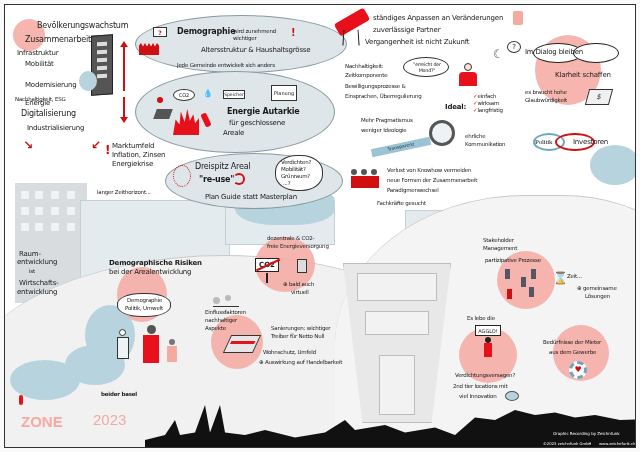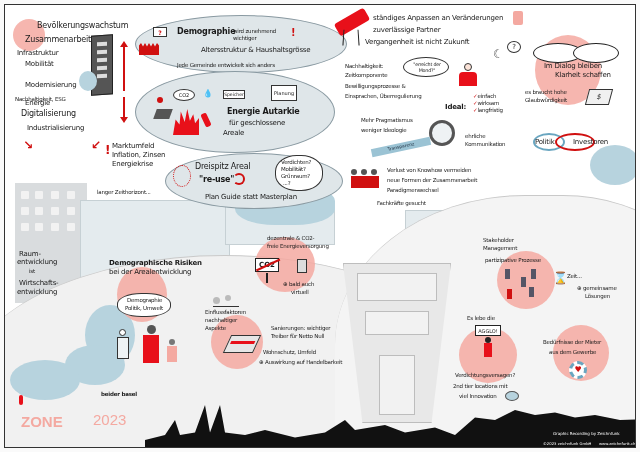--- a/index.html
+++ b/index.html
@@ -193,28 +193,28 @@
     <div style="position:absolute;left:20px;top:0;width:6px;height:6px;border-radius:50%;background:#555;"></div>
     <div style="position:absolute;left:0;top:7px;width:28px;height:12px;background:#d01010;"></div>
   </div>
   <div class="t sm" style="left:382px;top:162px;">Verlust von Knowhow vermeiden</div>
   <div class="t sm" style="left:382px;top:172px;">neue Formen der Zusammenarbeit</div>
   <div class="t sm" style="left:382px;top:182px;">Paradigmenwechsel</div>
   <div class="t sm" style="left:372px;top:195px;">Fachkräfte gesucht</div>
 
   <div style="position:absolute;left:528px;top:38px;width:50px;height:20px;border:1.2px solid #222;border-radius:50%;background:#fff;"></div>
   <div style="position:absolute;left:568px;top:38px;width:46px;height:20px;border:1.2px solid #222;border-radius:50%;background:#fff;"></div>
-  <div class="t" style="left:539px;top:43px;margin-top:14px;">Im Dialog bleiben</div>
+  <div class="t" style="left:520px;top:43px;">Im Dialog bleiben</div>
   <div class="t" style="left:550px;top:66px;">Klarheit schaffen</div>
   <div class="t sm" style="left:520px;top:84px;">es braucht hohe</div>
   <div class="t sm" style="left:520px;top:92px;">Glaubwürdigkeit</div>
   <div style="position:absolute;left:582px;top:84px;width:24px;height:16px;background:#f0f0f0;border:1px solid #333;transform:skewX(-15deg);font-size:7px;text-align:center;line-height:14px;">$</div>
   <div style="position:absolute;left:528px;top:128px;width:32px;height:18px;border:2px solid #6aa6c0;border-radius:50%;"></div>
   <div style="position:absolute;left:550px;top:128px;width:40px;height:18px;border:2px solid #d01010;border-radius:50%;"></div>
-  <div class="t" style="left:530px;top:133px;">Politik</div>
+  <div class="t" style="left:530px;top:133px;font-family:Liberation Serif, serif;">Politik</div>
   <div class="t" style="left:568px;top:133px;">Investoren</div>
 
   <div class="t b" style="left:104px;top:254px;">Demographische Risiken</div>
   <div class="t" style="left:104px;top:263px;">bei der Arealentwicklung</div>
   <div style="position:absolute;left:112px;top:288px;width:54px;height:24px;border:1px solid #333;border-radius:45%;background:#fff;"></div>
   <div class="t sm" style="left:122px;top:292px;">Demographie</div>
   <div class="t sm" style="left:120px;top:300px;">Politik, Umwelt</div>
   <div style="position:absolute;left:110px;top:320px;width:70px;height:40px;">
     <div style="position:absolute;left:4px;top:4px;width:7px;height:7px;border-radius:50%;background:#fff;border:1px solid #333;"></div>
     <div style="position:absolute;left:2px;top:12px;width:12px;height:22px;background:#eef3f5;border:1px solid #333;"></div>

